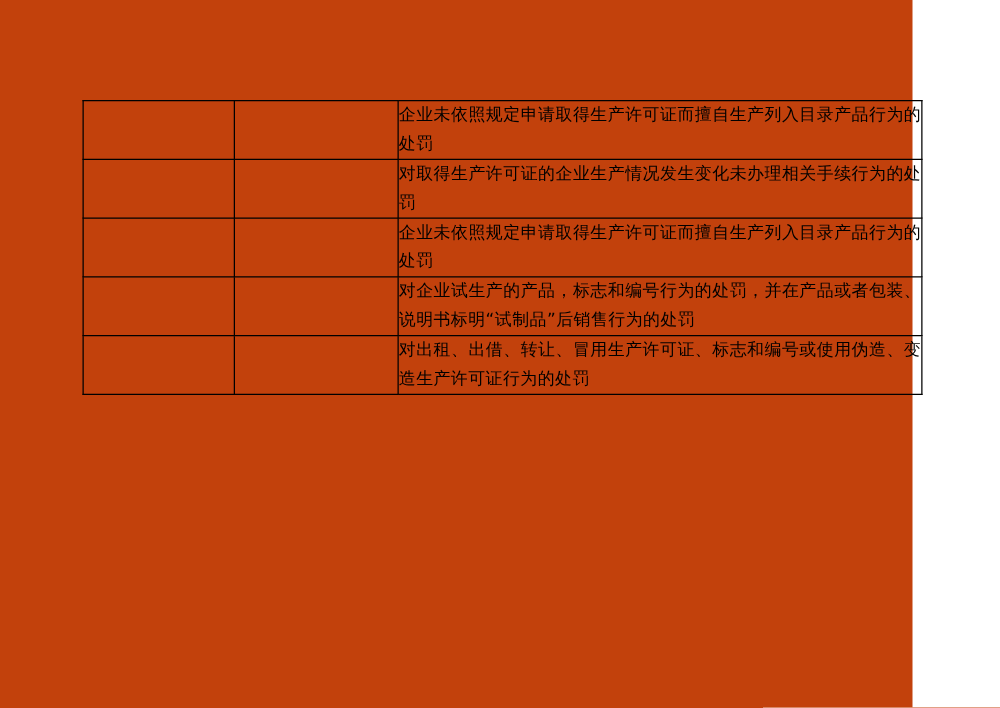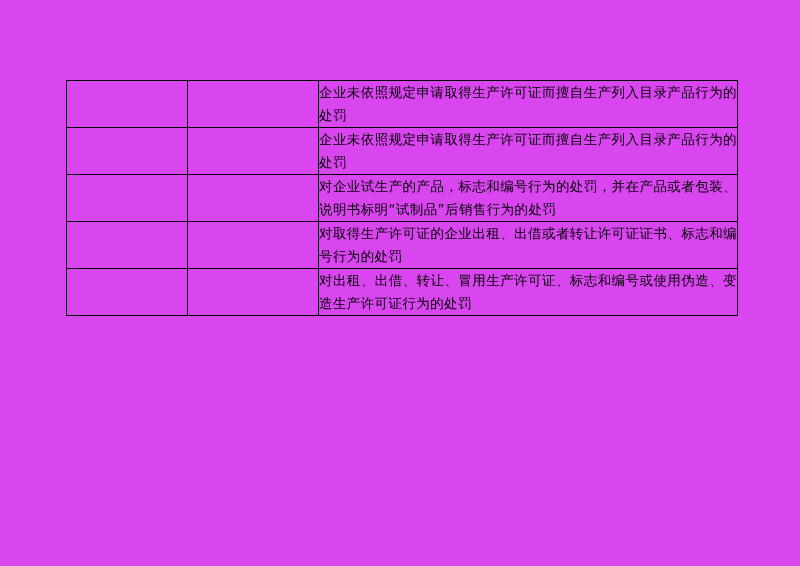--- a/index.html
+++ b/index.html
@@ -8,23 +8,23 @@
   }
   body {
     width: 800px;
     height: 566px;
     background: #ffffff;
     font-family: "Liberation Serif", "DejaVu Serif", serif;
     overflow: hidden;
   }
   .page {
     position: relative;
-    width: 800px;
+    width: 730px;
     height: 566px;
-    background: #d946ef;
+    background: #c2410c;
   }
   .doc-table {
     position: absolute;
     left: 66px;
     top: 80px;
     width: 668px;
     border-collapse: collapse;
     table-layout: fixed;
   }
   .doc-table td {
@@ -56,31 +56,31 @@
   <table class="doc-table">
     <tbody>
       <tr>
         <td class="col-a cell-empty"></td>
         <td class="col-b cell-empty"></td>
         <td class="col-c cell-text">企业未依照规定申请取得生产许可证而擅自生产列入目录产品行为的处罚</td>
       </tr>
       <tr>
         <td class="col-a cell-empty"></td>
         <td class="col-b cell-empty"></td>
+        <td class="col-c cell-text">对取得生产许可证的企业生产情况发生变化未办理相关手续行为的处罚</td>
+      </tr>
+      <tr>
+        <td class="col-a cell-empty"></td>
+        <td class="col-b cell-empty"></td>
         <td class="col-c cell-text">企业未依照规定申请取得生产许可证而擅自生产列入目录产品行为的处罚</td>
       </tr>
       <tr>
         <td class="col-a cell-empty"></td>
         <td class="col-b cell-empty"></td>
         <td class="col-c cell-text">对企业试生产的产品，标志和编号行为的处罚，并在产品或者包装、说明书标明“试制品”后销售行为的处罚</td>
-      </tr>
-      <tr>
-        <td class="col-a cell-empty"></td>
-        <td class="col-b cell-empty"></td>
-        <td class="col-c cell-text">对取得生产许可证的企业出租、出借或者转让许可证证书、标志和编号行为的处罚</td>
       </tr>
       <tr>
         <td class="col-a cell-empty"></td>
         <td class="col-b cell-empty"></td>
         <td class="col-c cell-text">对出租、出借、转让、冒用生产许可证、标志和编号或使用伪造、变造生产许可证行为的处罚</td>
       </tr>
     </tbody>
   </table>
 </div>
 

